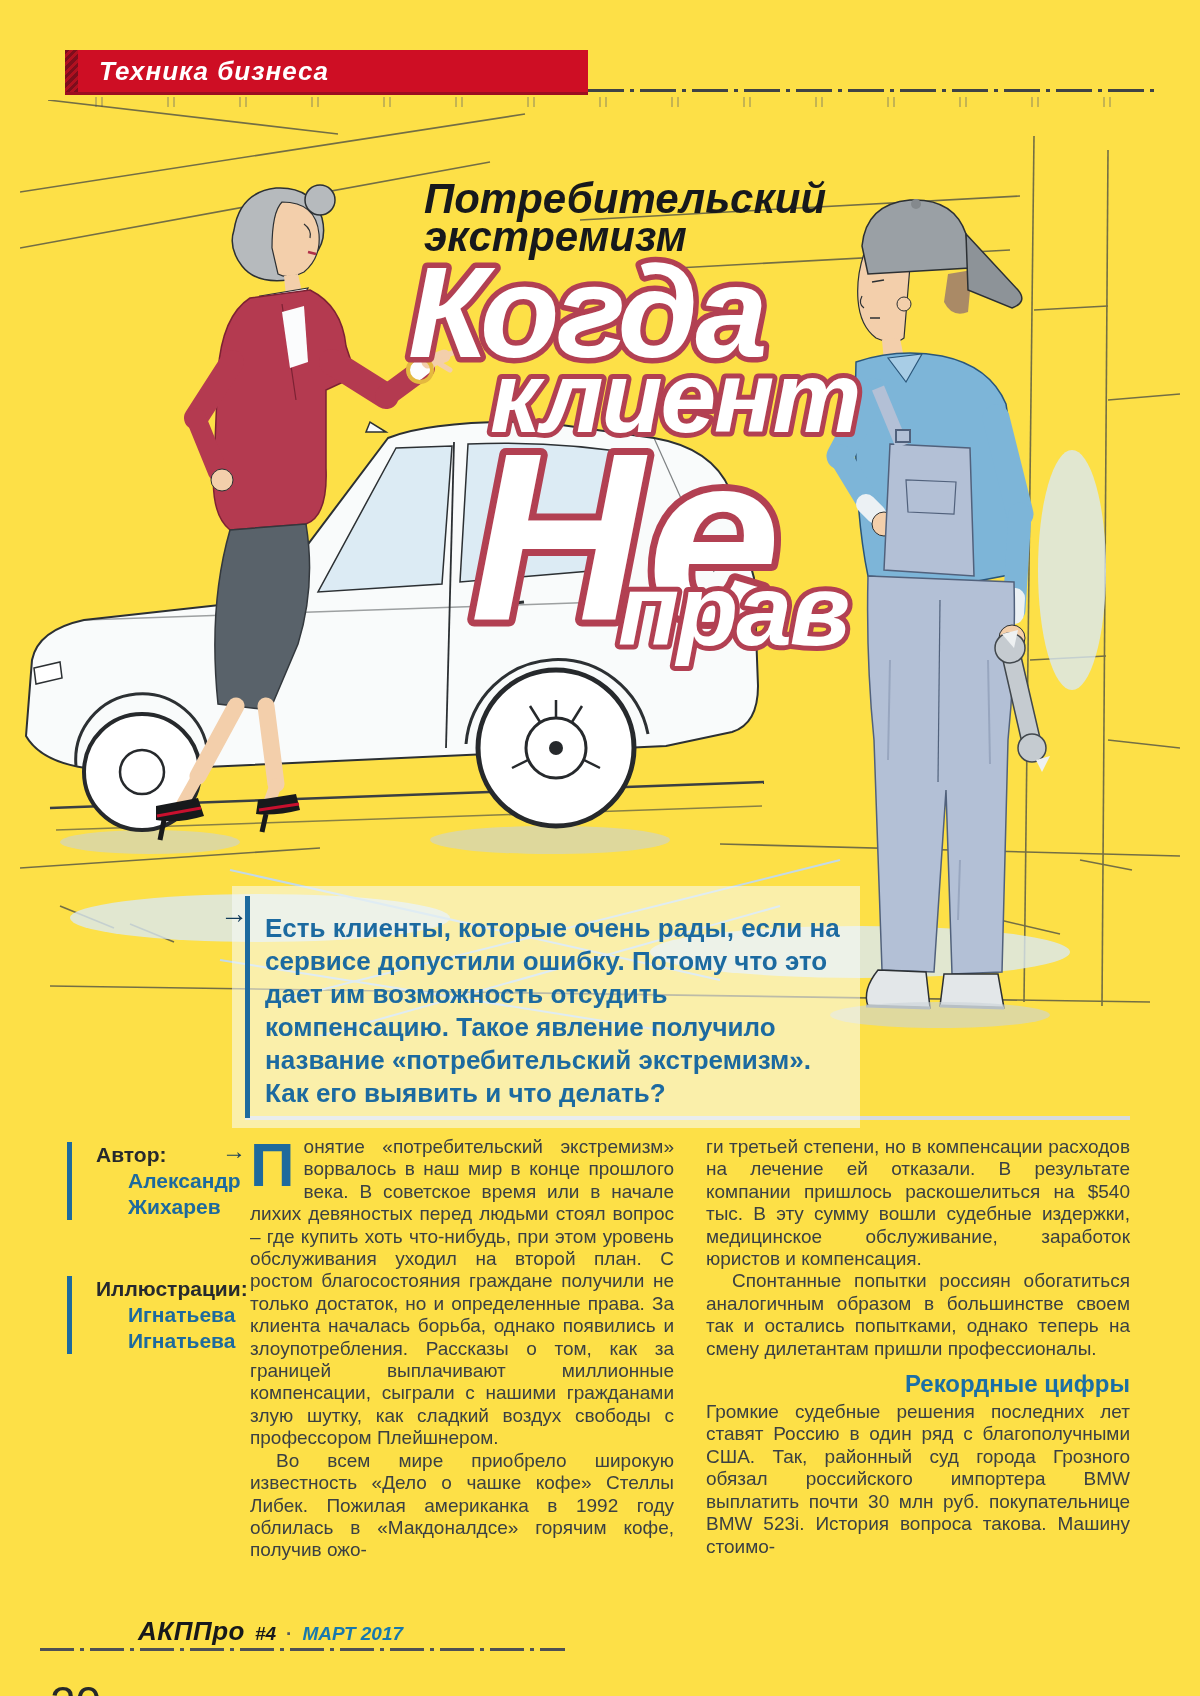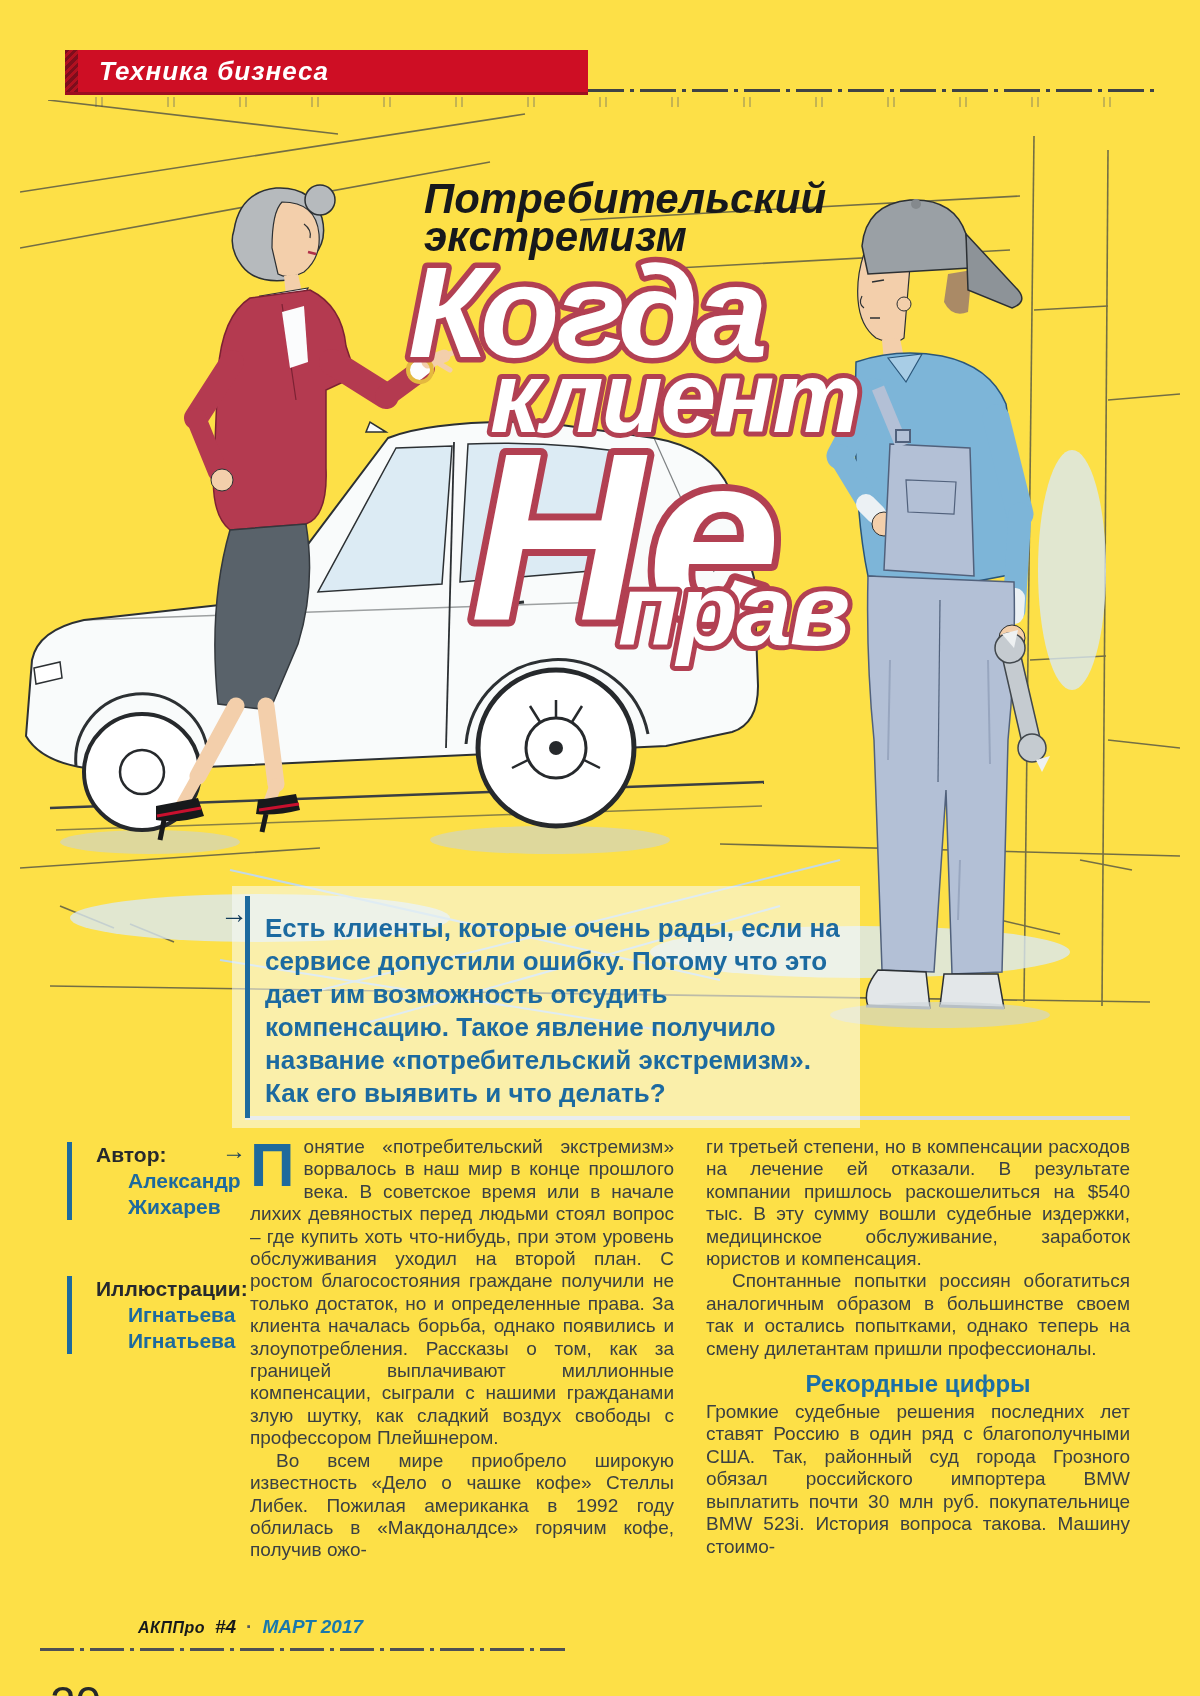--- a/index.html
+++ b/index.html
@@ -48,26 +48,26 @@
   .byline-name{font-weight:700;font-size:21px;line-height:26px;color:#1d6a9e;margin-left:32px;}
 
   
   .divider{position:absolute;left:245px;top:1116px;width:885px;height:4px;background:#d8dbdc;}
   .columns{position:absolute;left:250px;top:1136px;width:880px;display:flex;gap:32px;}
   .col{width:424px;position:relative;text-align:justify;font-size:19px;line-height:22.4px;color:#3b4043;}
   .para{margin:0;}
   .indent{text-indent:26px;}
   .dropcap{float:left;font-size:62px;line-height:52px;padding:3px 9px 0 0;font-weight:700;color:#1e6a9c;}
   .dropcap-arrow{position:absolute;left:-28px;top:4px;color:#123c5c;font-weight:700;font-size:24px;}
-  .subhead{margin:10px 0 3px;font-size:24px;line-height:28px;color:#1b6fa6;font-weight:700;text-align:center;}
+  .subhead{margin:10px 0 3px;font-size:24px;line-height:28px;color:#1b6fa6;font-weight:700;text-align:right;}
 
   
   .page-number{position:absolute;left:50px;top:1681px;font-size:46px;line-height:44px;font-weight:400;color:#26292b;}
   .footer-meta{position:absolute;left:138px;top:1616px;display:flex;align-items:baseline;gap:10px;}
-  .logo{font-style:italic;font-weight:700;font-size:16px;color:#17191b;letter-spacing:.5px;}
+  .logo{font-style:italic;font-weight:700;font-size:26px;color:#17191b;letter-spacing:.5px;}
   .issue{font-style:italic;font-weight:700;font-size:19px;color:#17191b;}
   .sep{font-size:19px;color:#55595c;font-weight:700;}
   .date{font-style:italic;font-weight:700;font-size:19px;color:#1878ad;}
   .footer-rule{position:absolute;left:40px;top:1648px;width:525px;height:3px;
         background:repeating-linear-gradient(90deg,#4e5154 0 34px,transparent 34px 40px,#4e5154 40px 44px,transparent 44px 50px);}
 </style>
 </head>
 <body>
 
 <div class="page">

